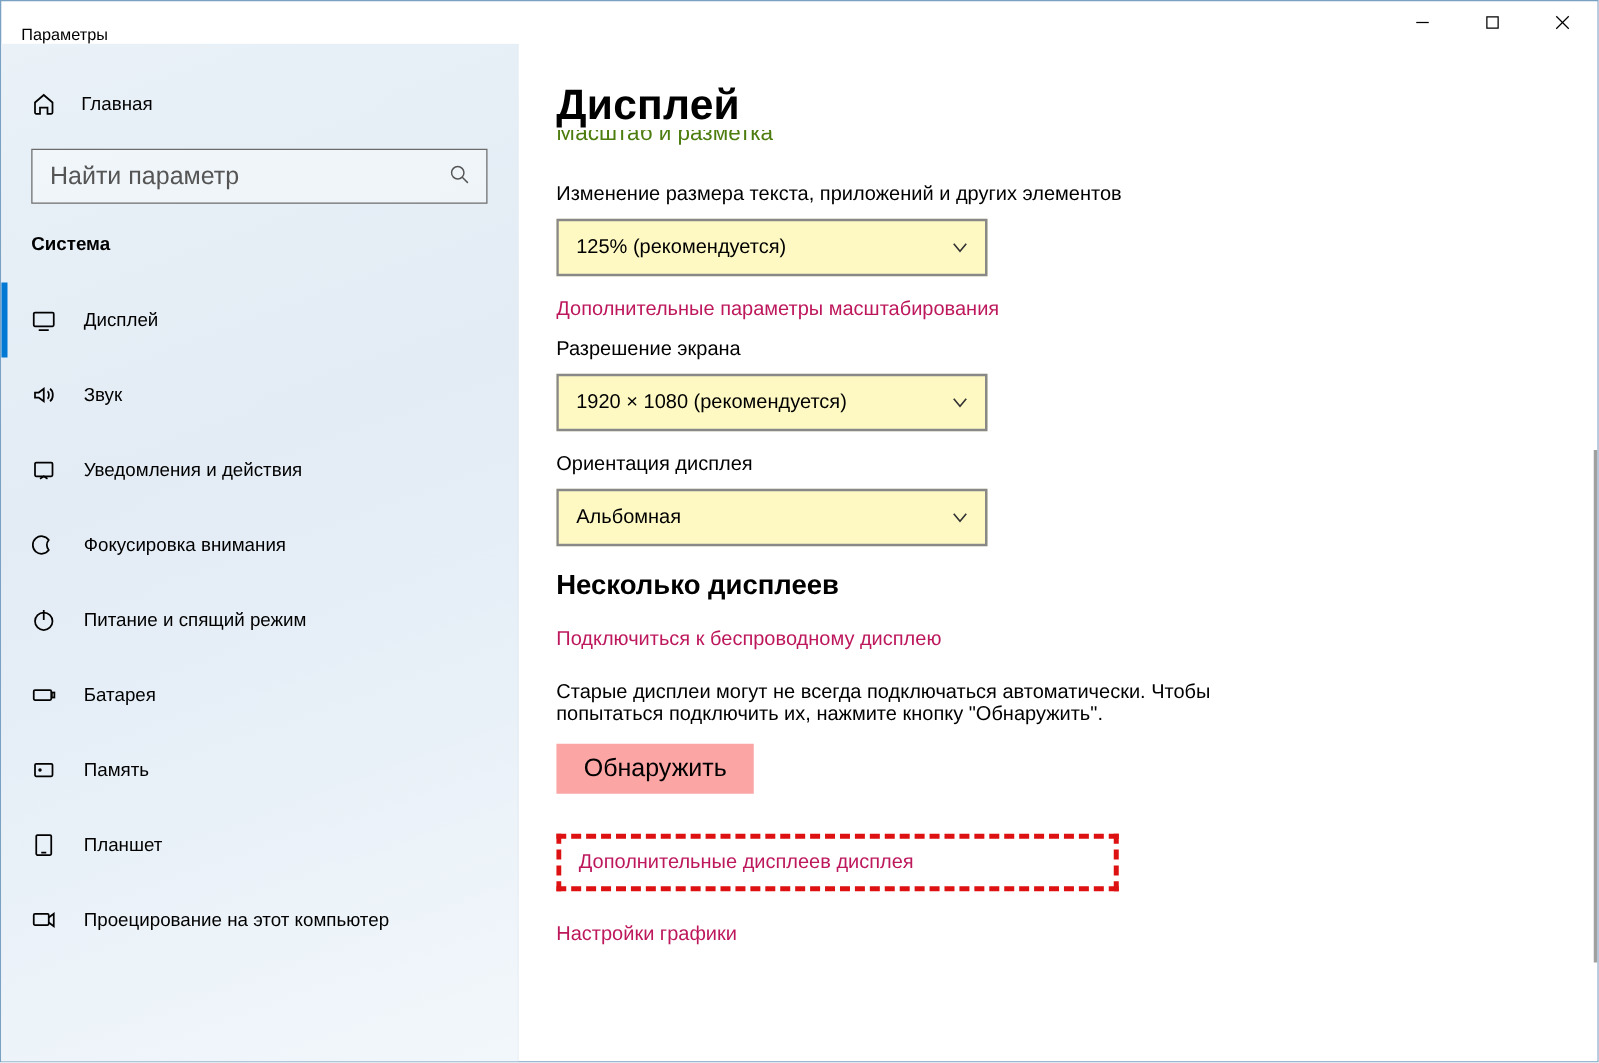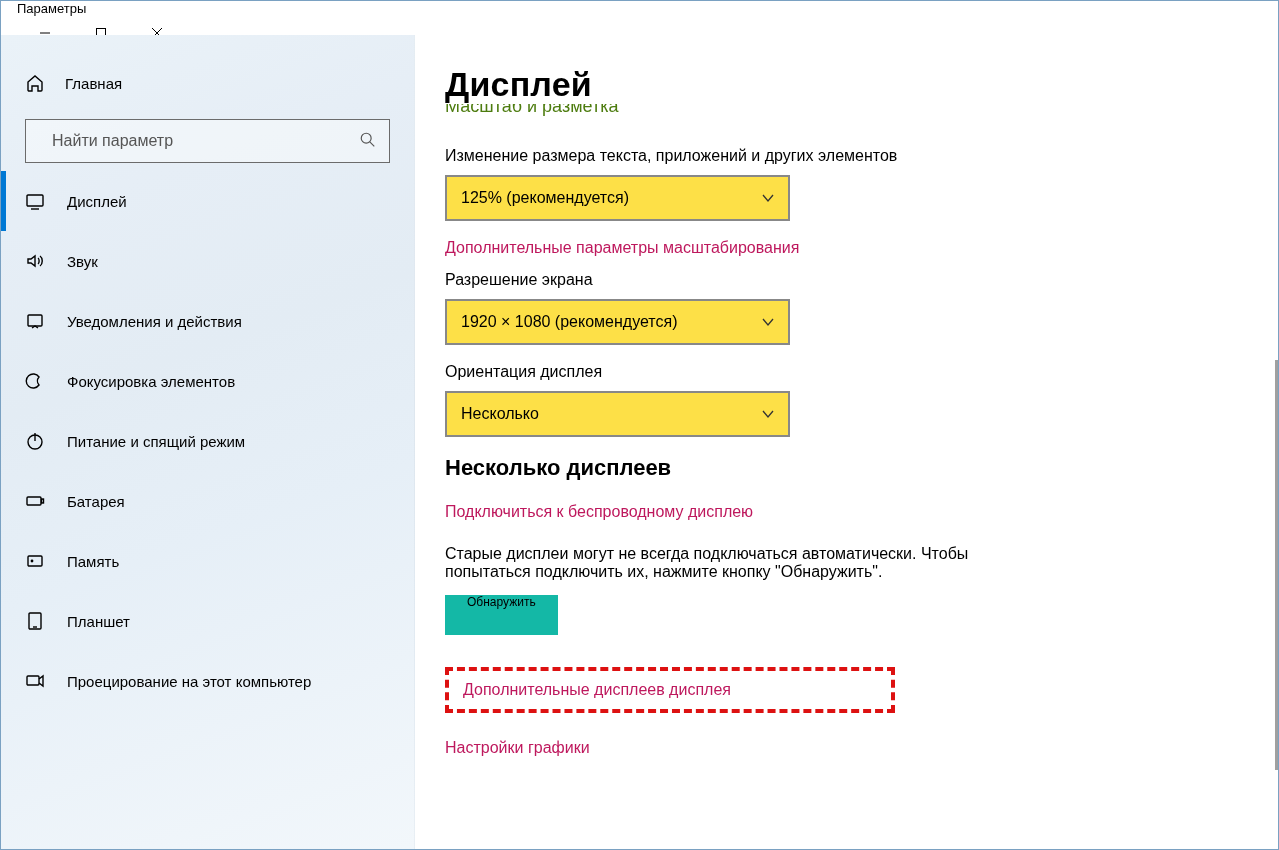--- a/index.html
+++ b/index.html
@@ -5,26 +5,25 @@
   * { box-sizing: border-box; margin: 0; padding: 0; font-family: "Segoe UI", Tahoma, sans-serif; }
   html, body { width: 1279px; height: 850px; overflow: hidden; background: #fff; color: #000; }
   .window {
     width: 1279px; height: 850px;
     display: flex; flex-direction: column;
     border: 1px solid #7aa1c2;
     position: relative;
   }
   
   .titlebar {
-    height: 34px; display: flex; align-items: flex-start;
+    height: 34px; display: flex; align-items: flex-end;
     justify-content: space-between;
     padding: 0 0 0 16px;
     font-size: 13px; color: #000;
     position: relative;
-    flex-direction: column;
   }
   .titlebar .caption-buttons {
     display: flex; height: 34px;
   }
   .caption-btn {
     width: 56px; height: 34px;
     display: flex; align-items: center; justify-content: center;
     font-size: 12px; color: #000;
   }
   .caption-btn svg { stroke: #000; stroke-width: 1; fill: none; }
@@ -52,21 +51,21 @@
   .searchbox {
     width: 100%; height: 44px;
     border: 1px solid #6b6b6b;
     background: rgba(255,255,255,0.4);
     display: flex; align-items: center;
     padding: 0 10px 0 14px;
     font-size: 16px; color: #555;
   }
   .searchbox input {
     flex: 1; border: none; background: transparent; outline: none;
-    font-size: 16px; color: #333; margin-left: 12px;
+    font-size: 20px; color: #333;
   }
   .searchbox input::placeholder { color: #555; }
   .searchbox .search-icon { width: 20px; height: 20px; }
   .sidebar .category-label {
     padding: 24px 24px 14px 24px;
     font-size: 15px; font-weight: 600;
   }
   .nav-list {
     flex: 1; overflow-y: auto; overflow-x: hidden;
     padding-top: 8px;
@@ -115,44 +114,44 @@
   }
   .setting-label {
     font-size: 16px; margin-top: 10px; margin-bottom: 10px;
   }
   .dropdown {
     width: 345px; height: 46px;
     border: 2px solid #888;
     display: flex; align-items: center; justify-content: space-between;
     padding: 0 12px 0 14px;
     font-size: 16px;
-    background: #fde047;
+    background: #fef9c3;
     cursor: default;
     margin-bottom: 18px;
   }
   .chevron { width: 16px; height: 16px; }
   .link {
     color: #be185d; font-size: 16px;
     display: inline-block;
     cursor: default;
     margin-bottom: 4px;
   }
   .section-heading {
     font-size: 22px; font-weight: 600;
     margin-bottom: 22px;
   }
   .body-text {
     font-size: 16px; margin-top: 20px; margin-bottom: 6px;
     max-width: 560px;
   }
   .btn {
-    display: inline-flex; align-items: flex-start; justify-content: center;
+    display: inline-flex; align-items: center; justify-content: center;
     height: 40px; padding: 0 22px;
-    background: #14b8a6; border: none;
-    font-size: 12px; color: #000;
+    background: #fca5a5; border: none;
+    font-size: 20px; color: #000;
     margin-top: 8px;
   }
   .dashed-highlight {
     border: 4px dashed #d11;
     padding: 10px 160px 10px 14px;
     display: inline-block;
     margin-top: 32px;
   }
   .link-row {
     margin-top: 26px;
@@ -213,20 +212,21 @@
           <input type="text" placeholder="Найти параметр" style="">
           <span class="search-icon">
             <svg viewBox="0 0 20 20" width="18" height="18" stroke="#555" stroke-width="1.3" fill="none">
                 <circle cx="8" cy="8" r="5.5"></circle>
                 <line x1="12" y1="12" x2="17" y2="17"></line>
               </svg>
           </span>
         </div>
       </div>
 
+      <div class="category-label">Система</div>
 
       <div class="nav-list">
 
         <div class="nav-item active">
           <span class="nav-icon">
             <svg viewBox="0 0 20 20" width="20" height="20">
                 <rect x="2" y="4" width="16" height="11" rx="1"></rect>
                 <line x1="6" y1="18" x2="14" y2="18"></line>
               </svg>
           </span>
@@ -253,21 +253,21 @@
           </span>
           <span>Уведомления и действия</span>
         </div>
 
         <div class="nav-item">
           <span class="nav-icon">
             <svg viewBox="0 0 20 20" width="20" height="20">
                 <path d="M14 6a7 7 0 1 0 0 8 6 6 0 0 1 0-8z"></path>
               </svg>
           </span>
-          <span>Фокусировка элементов</span>
+          <span>Фокусировка внимания</span>
         </div>
 
         <div class="nav-item">
           <span class="nav-icon">
             <svg viewBox="0 0 20 20" width="20" height="20">
                 <circle cx="10" cy="11" r="7"></circle>
                 <line x1="10" y1="2" x2="10" y2="10"></line>
               </svg>
           </span>
           <span>Питание и спящий режим</span>
@@ -339,21 +339,21 @@
           <span>1920 × 1080 (рекомендуется)</span>
           <span class="chevron">
             <svg viewBox="0 0 16 16" width="16" height="16" stroke="#333" stroke-width="1.3" fill="none">
                 <polyline points="3,5 8,11 13,5"></polyline>
               </svg>
           </span>
         </div>
 
         <div class="setting-label" style="margin-top:6px">Ориентация дисплея</div>
         <div class="dropdown">
-          <span>Несколько</span>
+          <span>Альбомная</span>
           <span class="chevron">
             <svg viewBox="0 0 16 16" width="16" height="16" stroke="#333" stroke-width="1.3" fill="none">
                 <polyline points="3,5 8,11 13,5"></polyline>
               </svg>
           </span>
         </div>
 
         <div class="section-heading">Несколько дисплеев</div>
         <span class="link">Подключиться к беспроводному дисплею</span>
 

